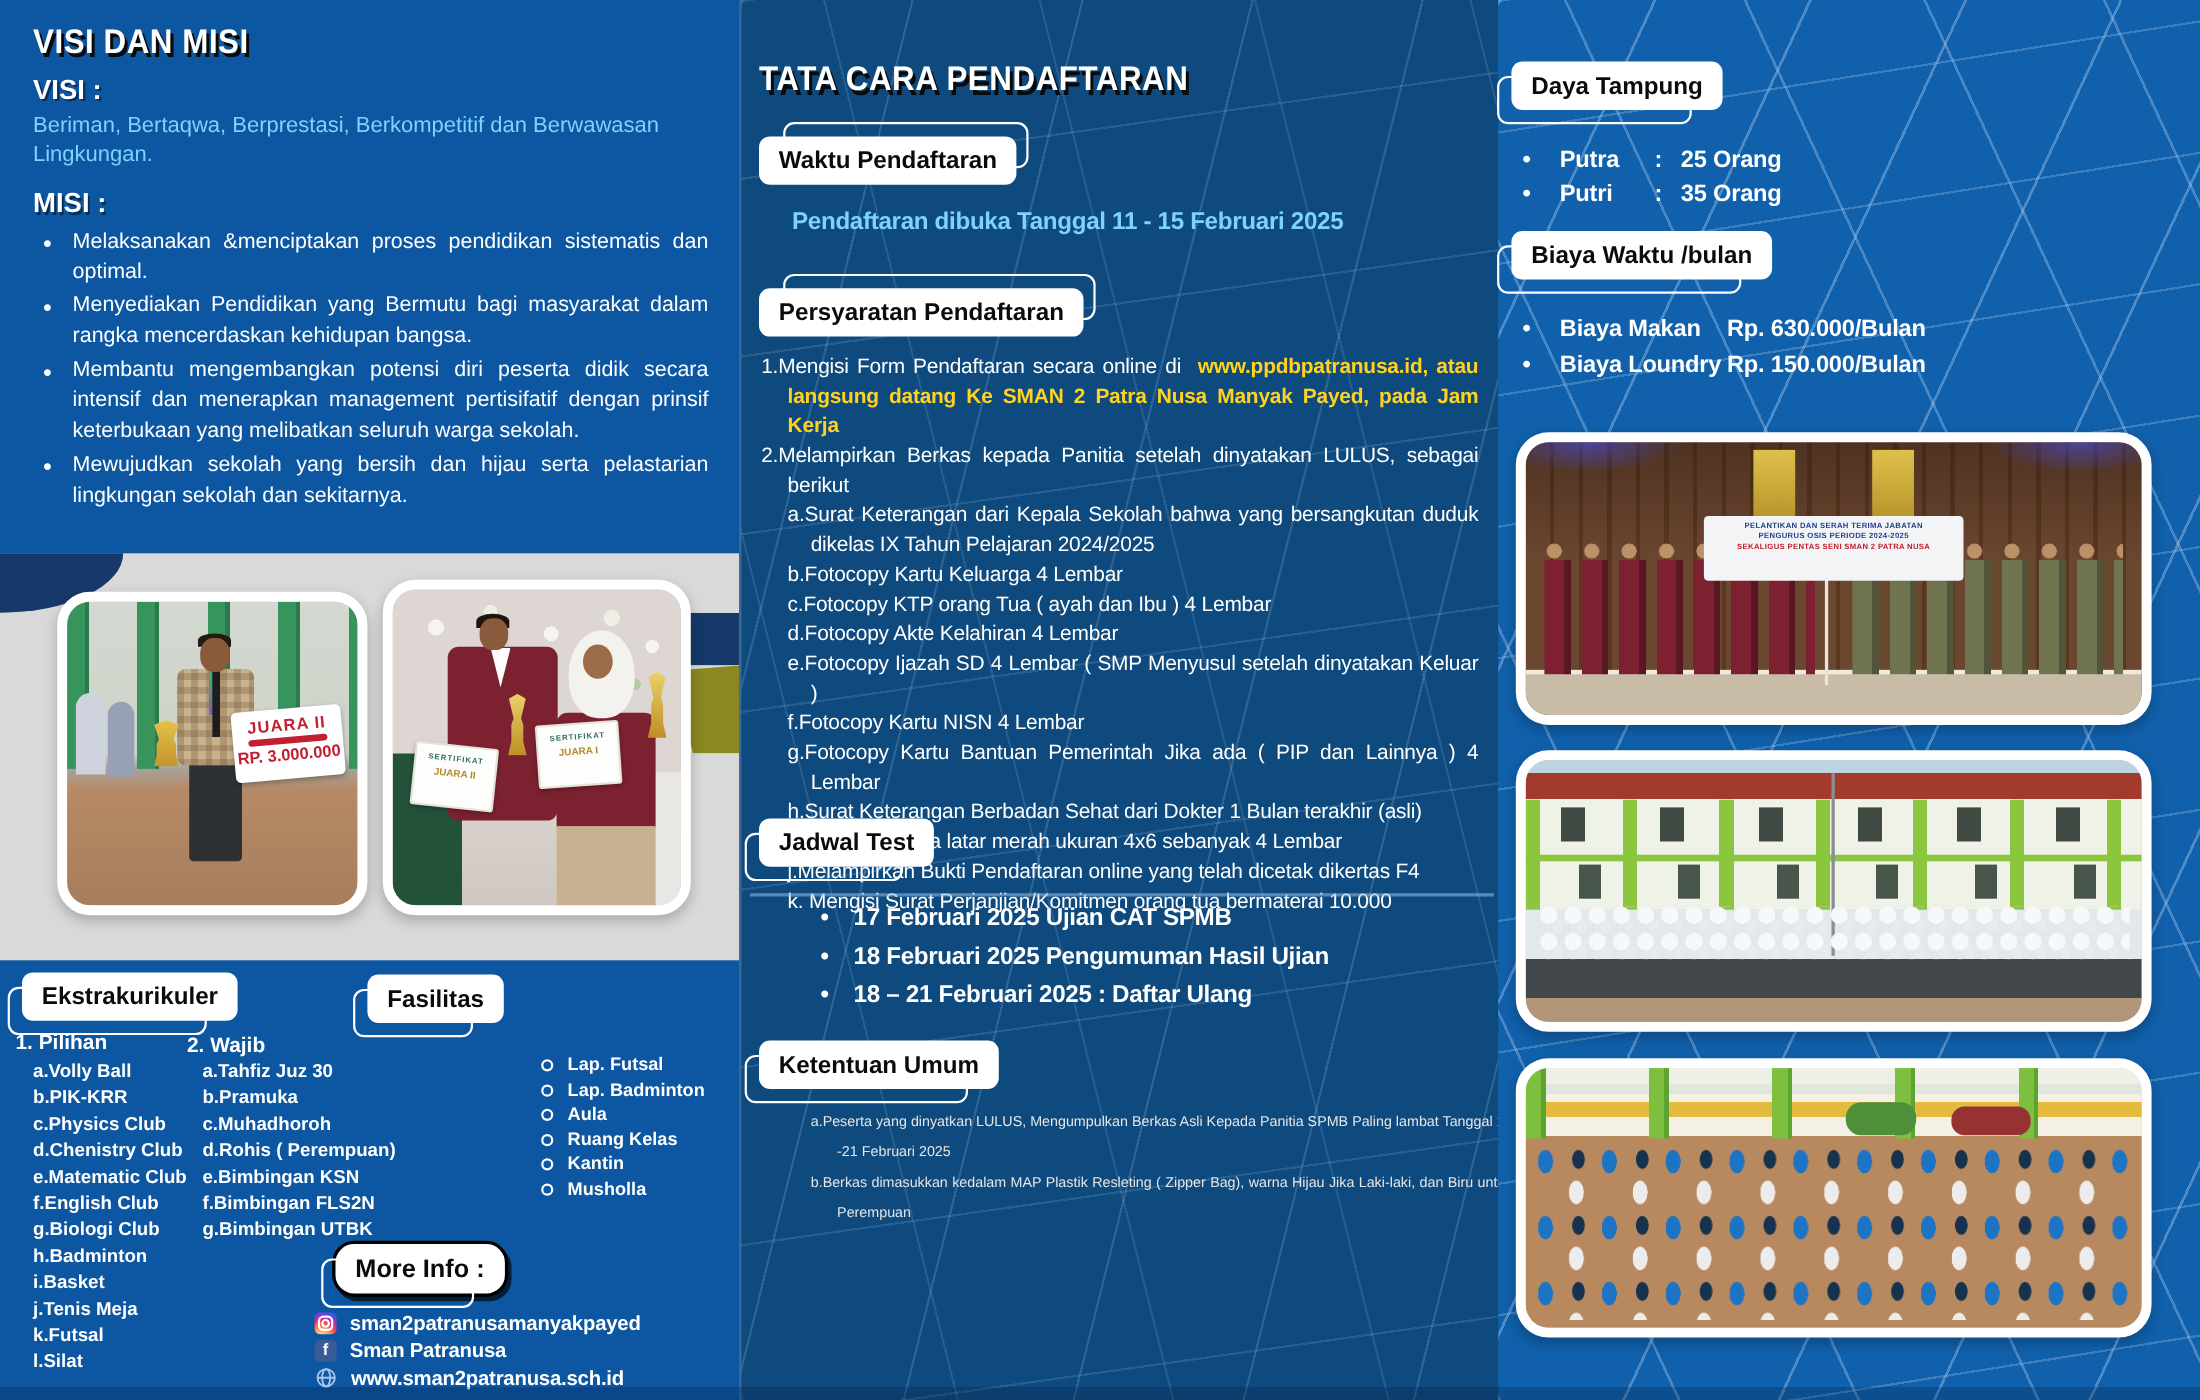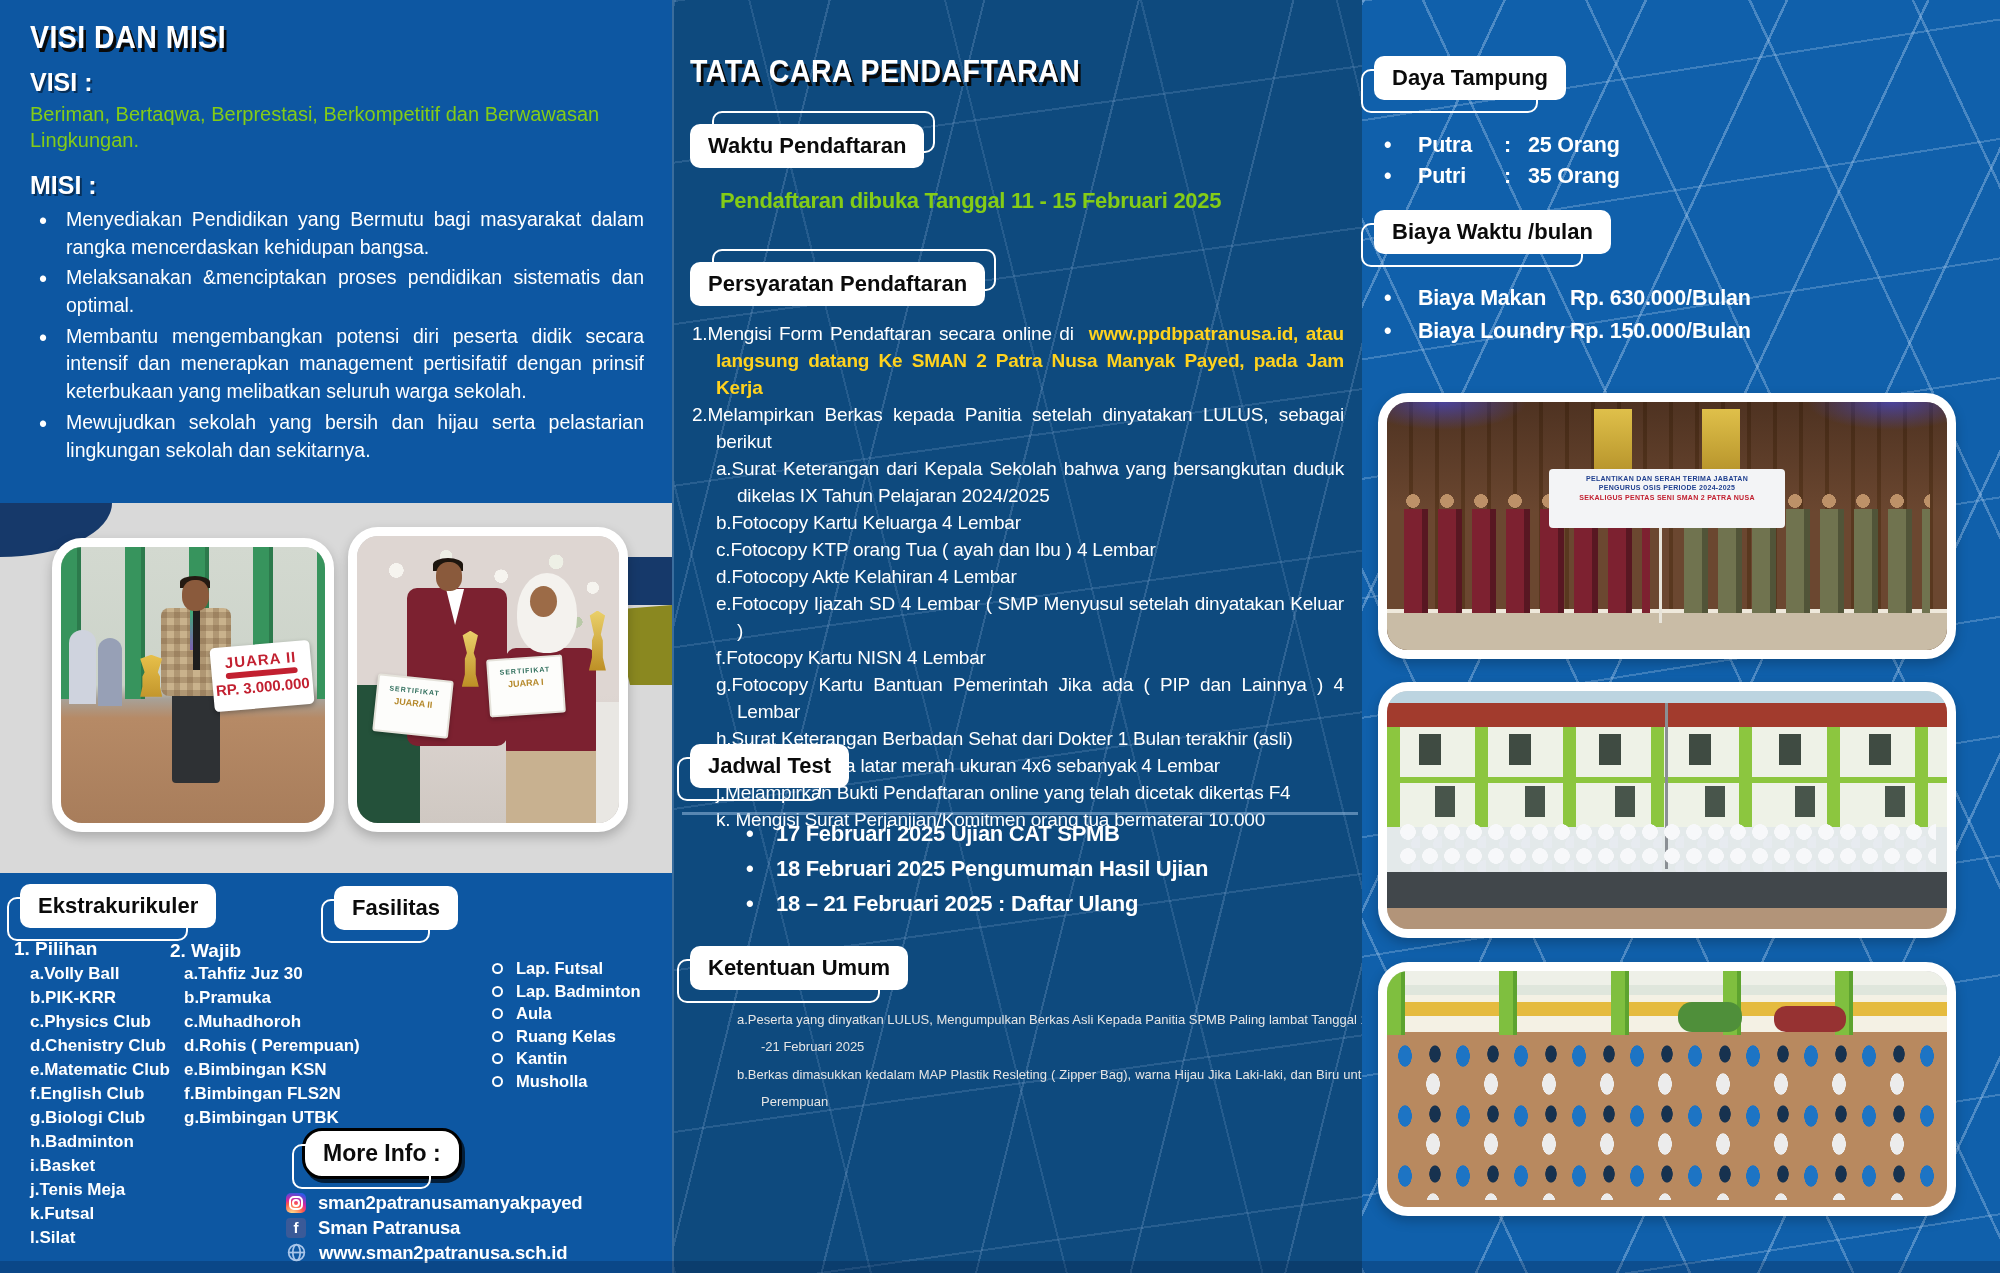--- a/index.html
+++ b/index.html
@@ -21,21 +21,21 @@
        repeating-linear-gradient(115deg, rgba(165,200,235,.42) 0 2.5px, transparent 2.5px 128px),
        repeating-linear-gradient(65deg,  rgba(165,200,235,.38) 0 2.5px, transparent 2.5px 148px),
        repeating-linear-gradient(171deg, rgba(165,200,235,.30) 0 2px,  transparent 2px 118px);}
   .page::after{content:"";position:absolute;left:0;bottom:0;width:100%;height:12px;
      background:rgba(5,25,60,.25);pointer-events:none;}
 
   
   .big-title{color:#fff;font-weight:bold;font-size:31px;letter-spacing:.5px;white-space:nowrap;
      text-shadow:3px 4px 0 #0a0a0a;transform:scaleX(.92);transform-origin:left;}
   .sub-head{color:#fff;font-weight:bold;font-size:25px;text-shadow:2px 2px 0 rgba(0,0,0,.45);}
-  .wtext{color:#84cc16;}
+  .wtext{color:#7dd3fc;}
 
   
   .pill{position:relative;display:inline-block;background:#fff;border-radius:10px;
         padding:9px 18px;font-weight:bold;font-size:22px;color:#0b0b0b;z-index:2;white-space:nowrap;}
   .pill::after{content:"";position:absolute;z-index:-1;left:-13px;top:13px;right:28px;bottom:-13px;
         border:2px solid #fff;border-radius:10px;}
   .pill.up::after{left:22px;top:-13px;right:-11px;bottom:15px;}
   .pill.bordered{border:3px solid #000;border-radius:20px;box-shadow:3px 4px 0 rgba(0,0,0,.65);}
 
   
@@ -227,22 +227,22 @@
 <div class="page">
 
   <div class="panel panel-left">
 
     <div class="vm">
       <div class="big-title">VISI DAN MISI</div>
       <div class="sub-head" style="margin-top:12px;">VISI :</div>
       <div class="wtext visi-text">Beriman, Bertaqwa, Berprestasi, Berkompetitif dan Berwawasan Lingkungan.</div>
       <div class="sub-head" style="margin-top:18px;">MISI :</div>
       <ul class="misi">
+        <li>Melaksanakan &amp;menciptakan proses pendidikan sistematis dan optimal.</li>
         <li>Menyediakan Pendidikan yang Bermutu bagi masyarakat dalam rangka mencerdaskan kehidupan bangsa.</li>
-        <li>Melaksanakan &amp;menciptakan proses pendidikan sistematis dan optimal.</li>
         <li>Membantu mengembangkan potensi diri peserta didik secara intensif dan menerapkan management pertisifatif dengan prinsif keterbukaan yang melibatkan seluruh warga sekolah.</li>
         <li>Mewujudkan sekolah yang bersih dan hijau serta pelastarian lingkungan sekolah dan sekitarnya.</li>
       </ul>
     </div>
 
     <div class="photo-band">
       <div class="swoosh"></div>
       <div class="wedge-mid"></div>
       <div class="band-navy-right"></div>
       <div class="band-olive-right"></div>

